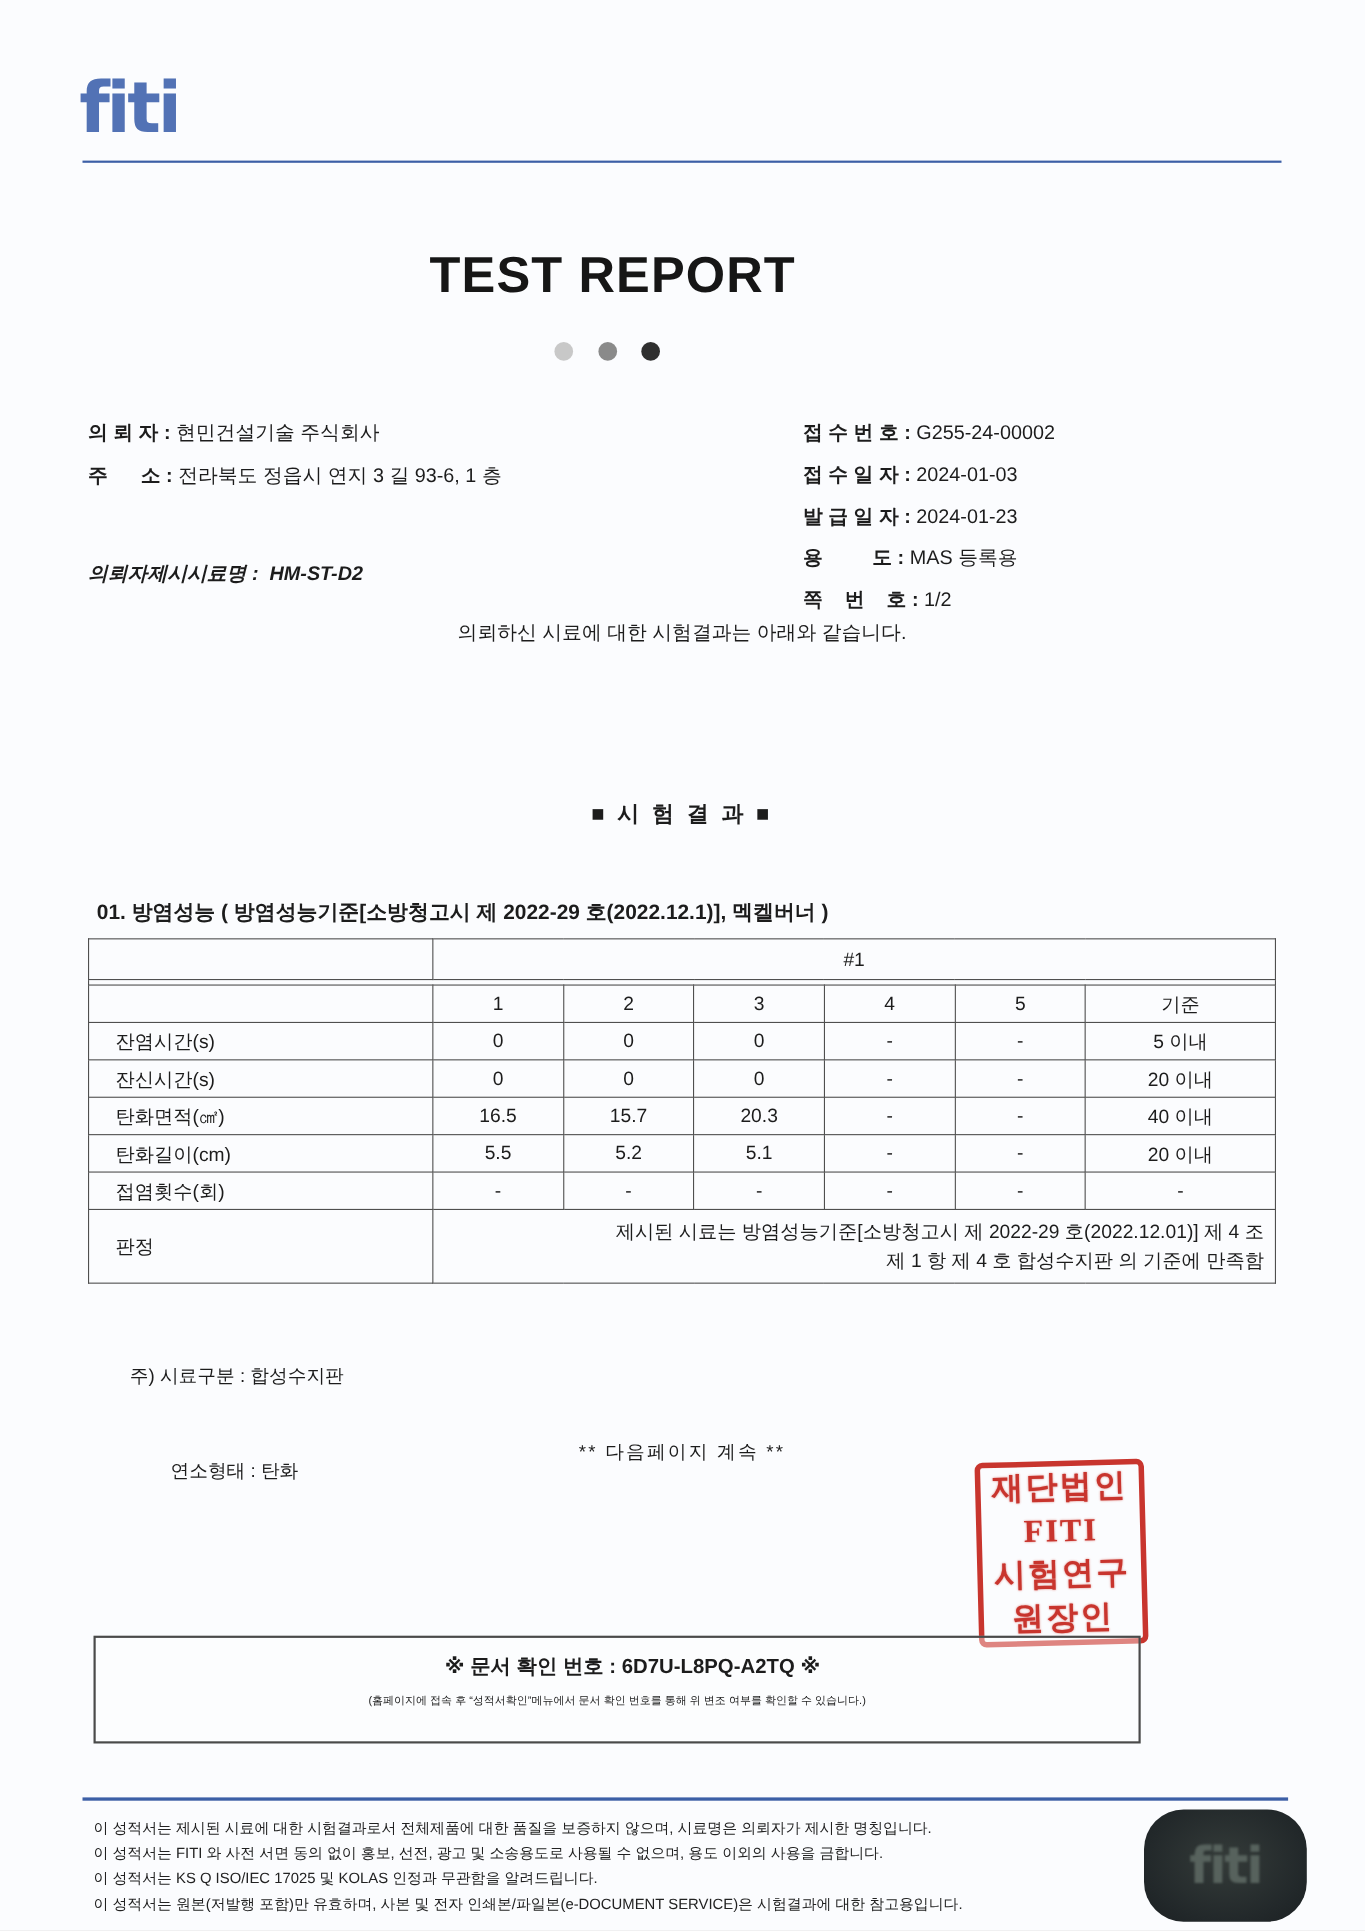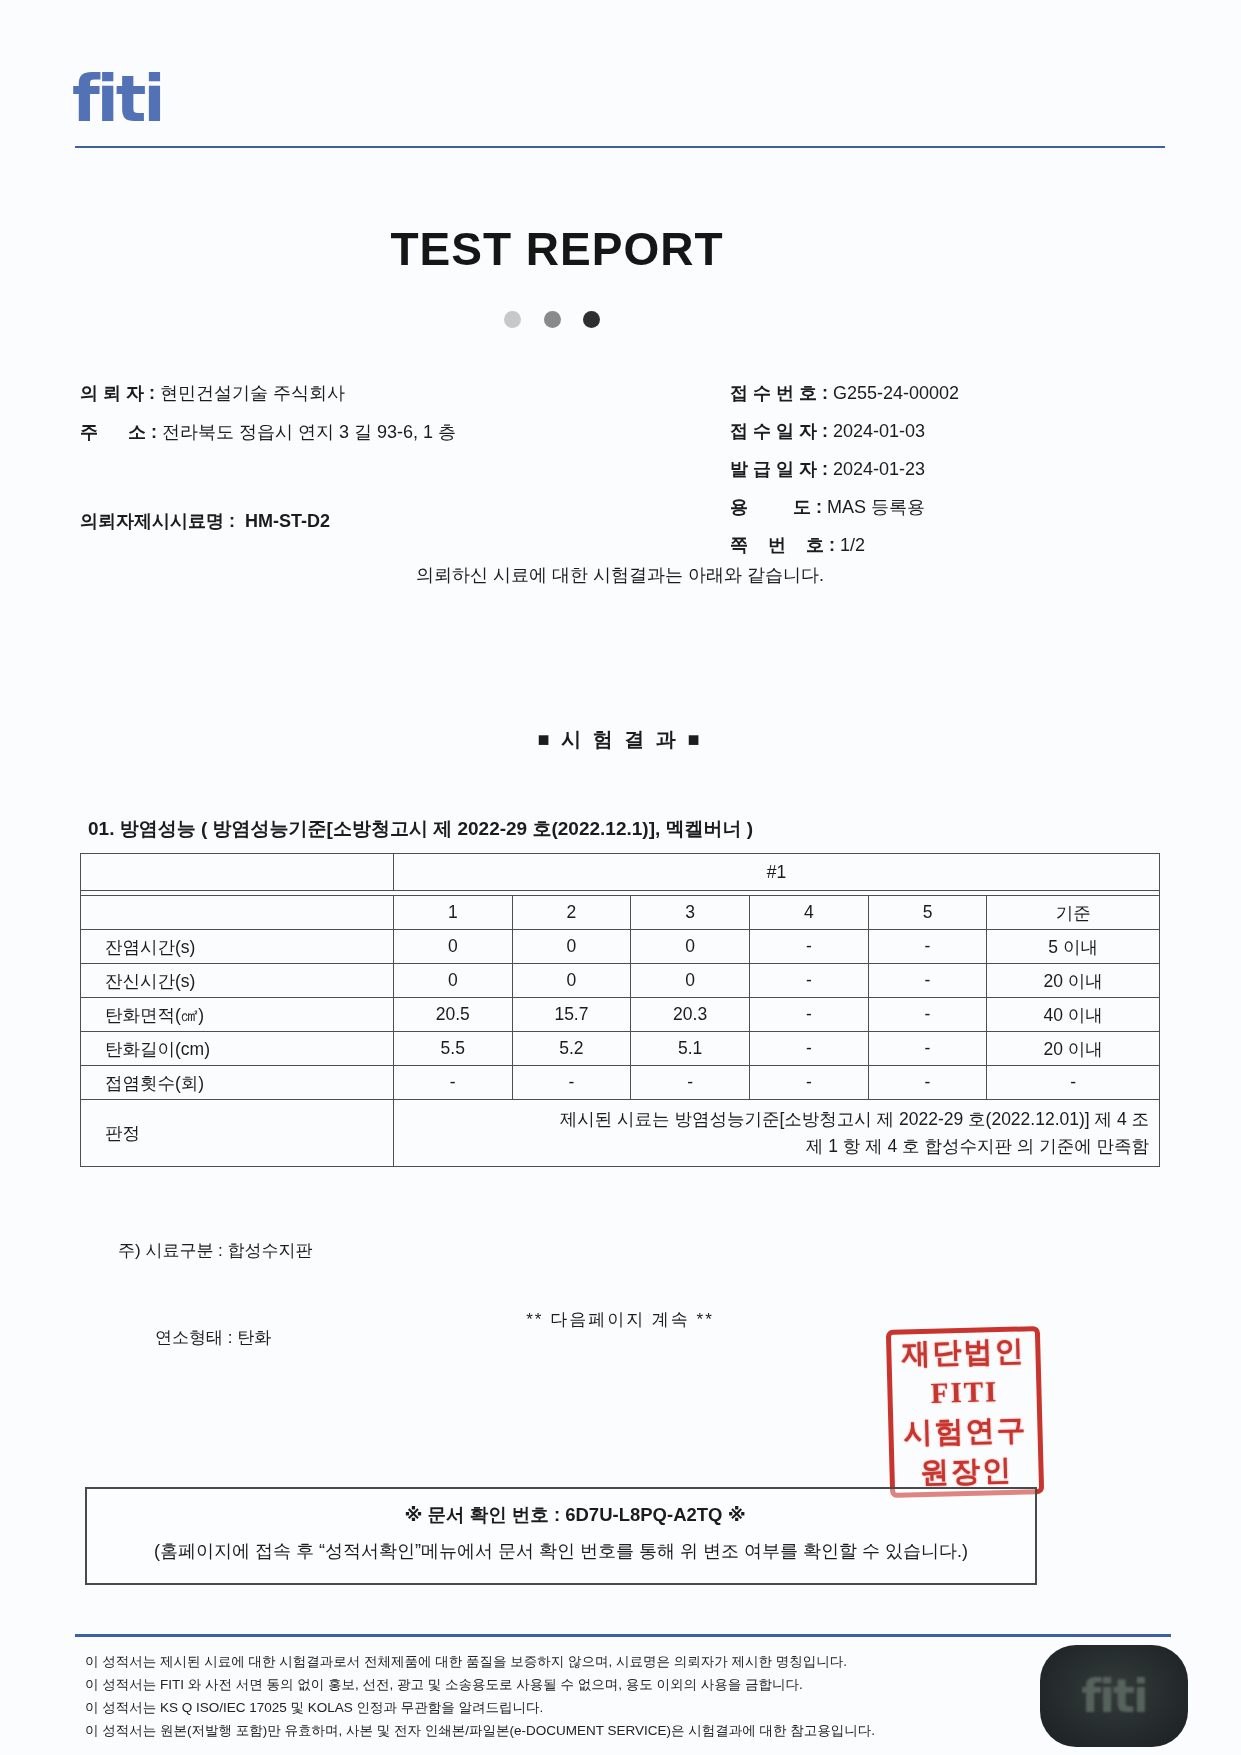--- a/index.html
+++ b/index.html
@@ -24,21 +24,21 @@
   .title { left:0; top:222px; width:1114px; text-align:center;
     font-size:46px; font-weight:800; letter-spacing:1px; color:#161616; }
   .dots { left:0; top:311px; width:1104px; text-align:center; }
   .dots span { display:inline-block; width:17px; height:17px; border-radius:50%; margin:0 9px; }
   .dot1 { background:#c8c8c8; } .dot2 { background:#8a8a8a; } .dot3 { background:#2f2f2f; }
 
   
   .client { left:80px; top:381px; font-size:18px; }
   .client .row { margin-bottom:15px; white-space:pre; }
   .lab { font-weight:700; white-space:pre; }
-  .sample { left:80px; top:509px; font-size:18px; font-weight:700; white-space:pre; }
+  .sample { left:80px; top:509px; font-size:18px; font-weight:700; white-space:pre;font-style:italic; }
   .meta { left:730px; top:381px; font-size:18px; }
   .meta .row { margin-bottom:14px; white-space:pre; }
 
   .intro { left:75px; top:563px; width:1090px; text-align:center; font-size:18px; }
   .section-head { left:75px; top:726px; width:1090px; text-align:center;
     font-size:20px; font-weight:700; letter-spacing:3px; }
 
   .test-title { left:88px; top:816px; font-size:19px; font-weight:700; }
 
   
@@ -65,21 +65,21 @@
     display:flex; flex-direction:column; justify-content:space-around;
     transform:rotate(-1.5deg); opacity:.93;
     font-family:"Liberation Serif","DejaVu Serif",serif;
     text-shadow:0 0 2px rgba(197,39,31,.65);
   }
   .seal div { text-align:center; font-size:29px; font-weight:800; color:#c5271f; letter-spacing:2px; line-height:1; }
 
   .docbox { left:85px; top:1487px; width:952px; height:98px; border:2px solid #4a4a4a;
     background:rgba(255,255,255,.4); }
   .docbox .l1 { margin-top:13px; text-align:center; font-size:18.5px; font-weight:700;padding-left:28px; }
-  .docbox .l2 { margin-top:12px; text-align:center; font-size:18px; }
+  .docbox .l2 { margin-top:12px; text-align:center; font-size:10px; }
 
   .hrule2 { left:75px; top:1634px; width:1096px; height:2.5px; background:#3c5fa6; }
 
   .fnotes { left:85px; top:1650px; width:990px; font-size:13.5px; line-height:23px; color:#222; }
 
   .stamp-dark {
     left:1040px; top:1645px; width:148px; height:102px;
     background:radial-gradient(ellipse at 50% 45%, #343b39 0%, #22282a 70%, #1b2022 100%);
     border-radius:36px; display:flex; align-items:center; justify-content:center;
   }
@@ -159,21 +159,21 @@
         <td class="lbl">잔신시간(s)</td>
         <td>0</td>
         <td>0</td>
         <td>0</td>
         <td>-</td>
         <td>-</td>
         <td>20 이내</td>
       </tr>
       <tr>
         <td class="lbl">탄화면적(㎠)</td>
-        <td>20.5</td>
+        <td>16.5</td>
         <td>15.7</td>
         <td>20.3</td>
         <td>-</td>
         <td>-</td>
         <td>40 이내</td>
       </tr>
       <tr>
         <td class="lbl">탄화길이(cm)</td>
         <td>5.5</td>
         <td>5.2</td>

